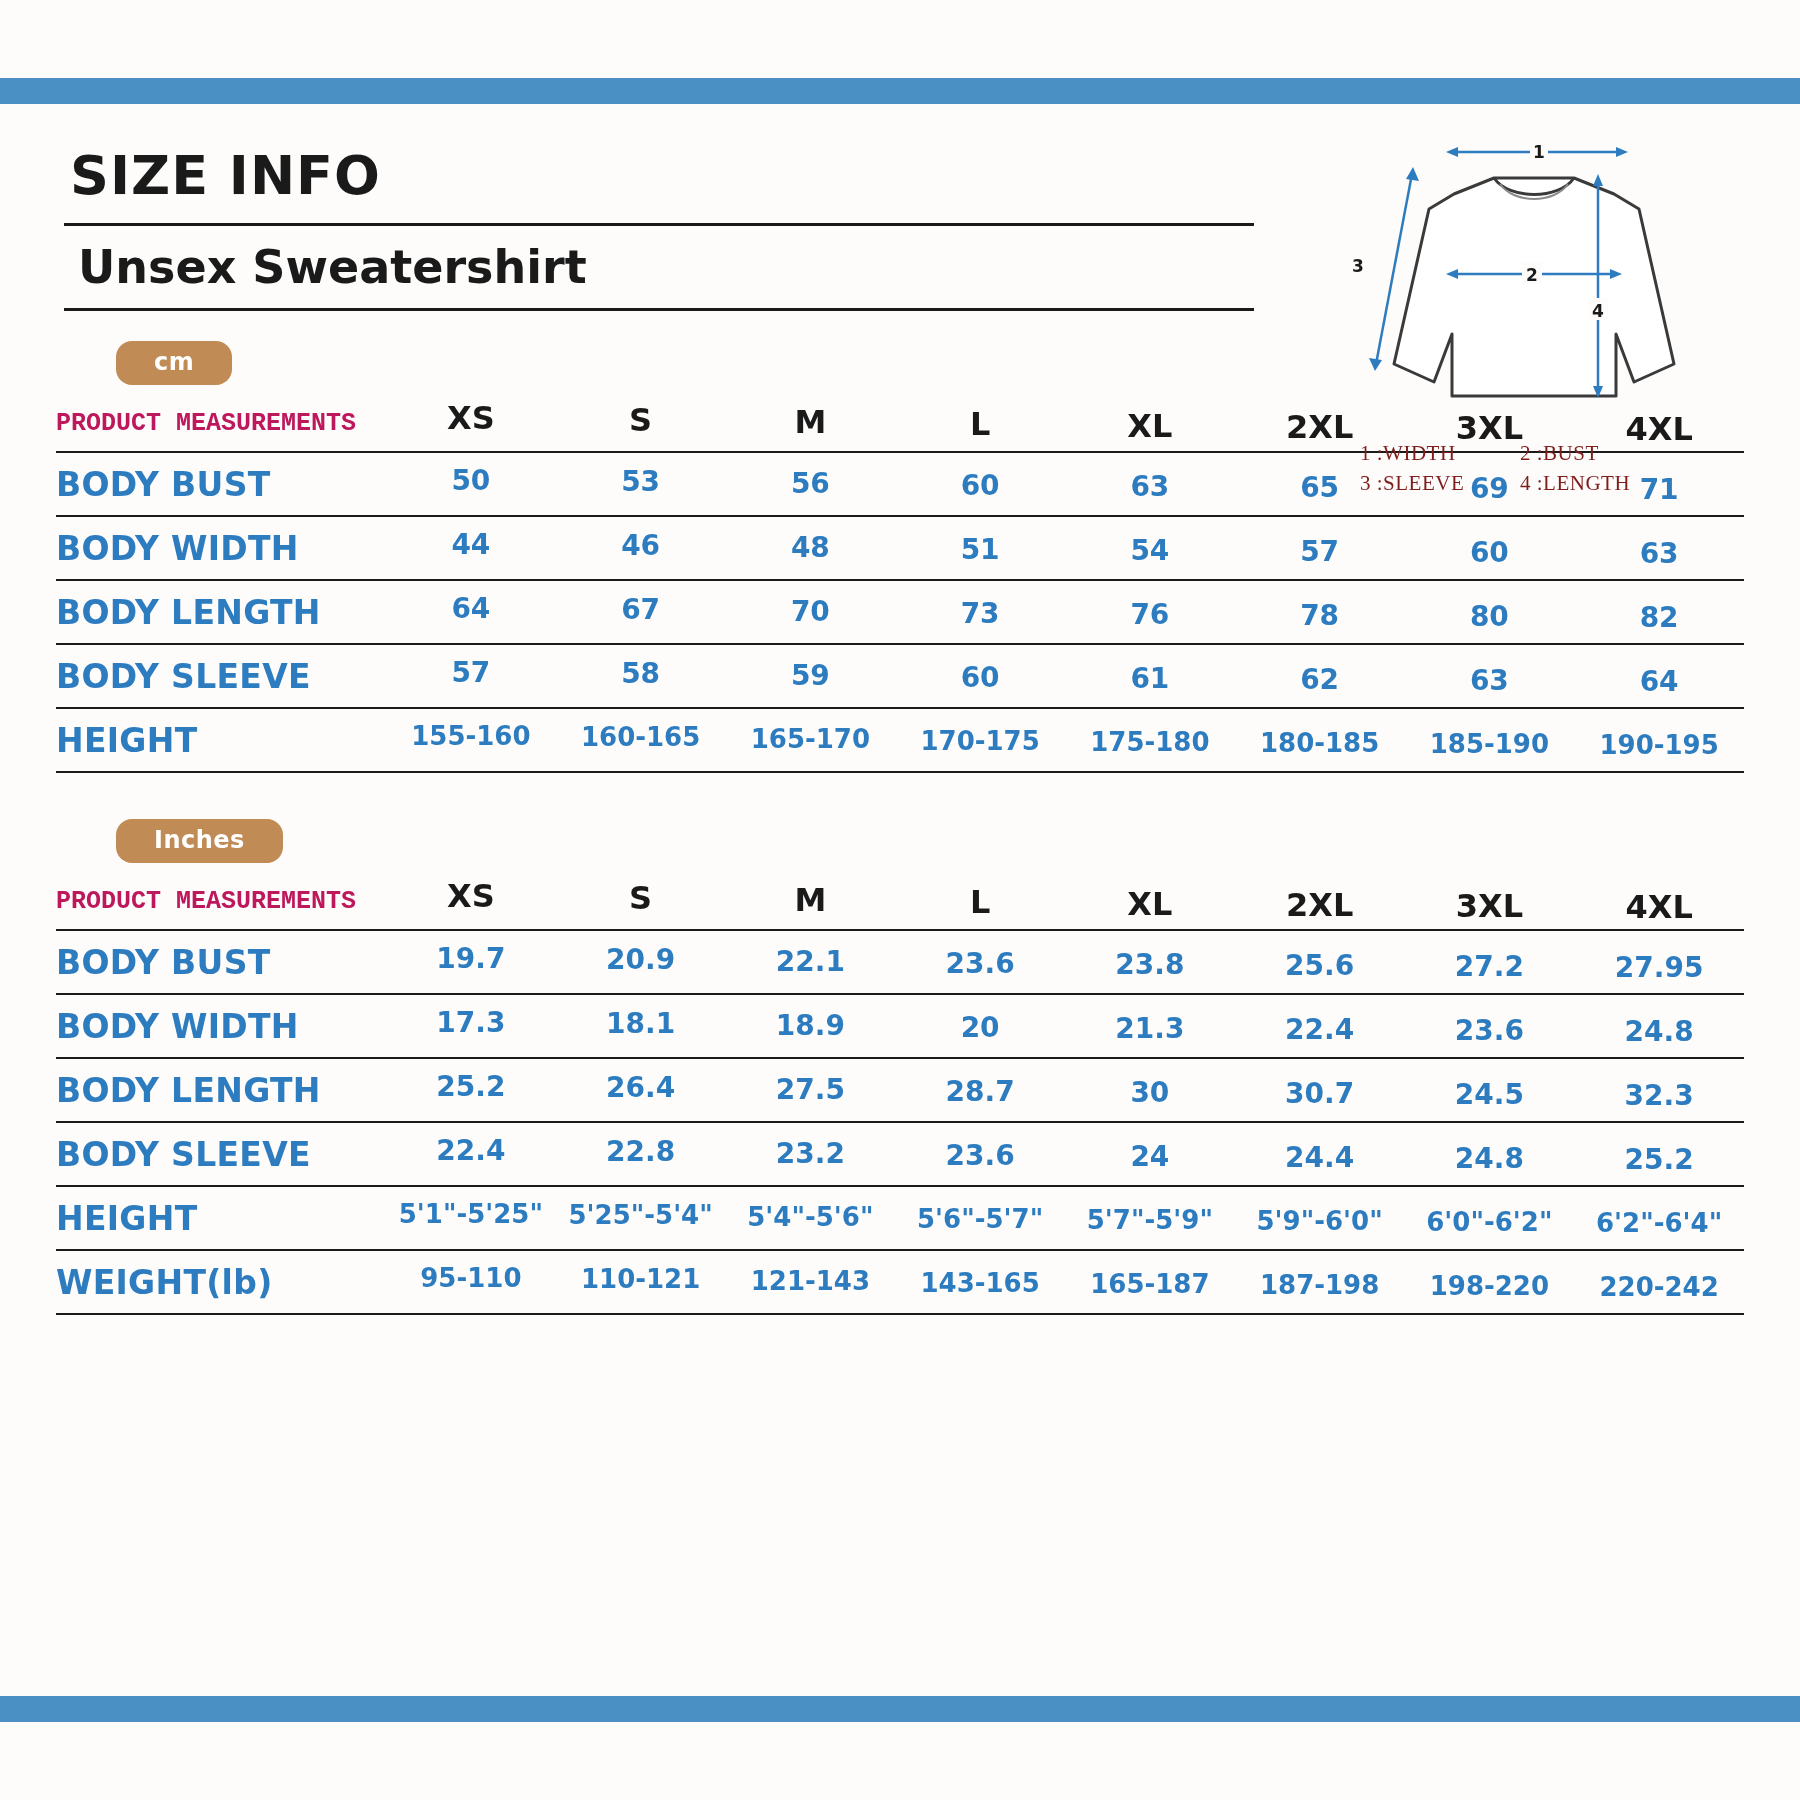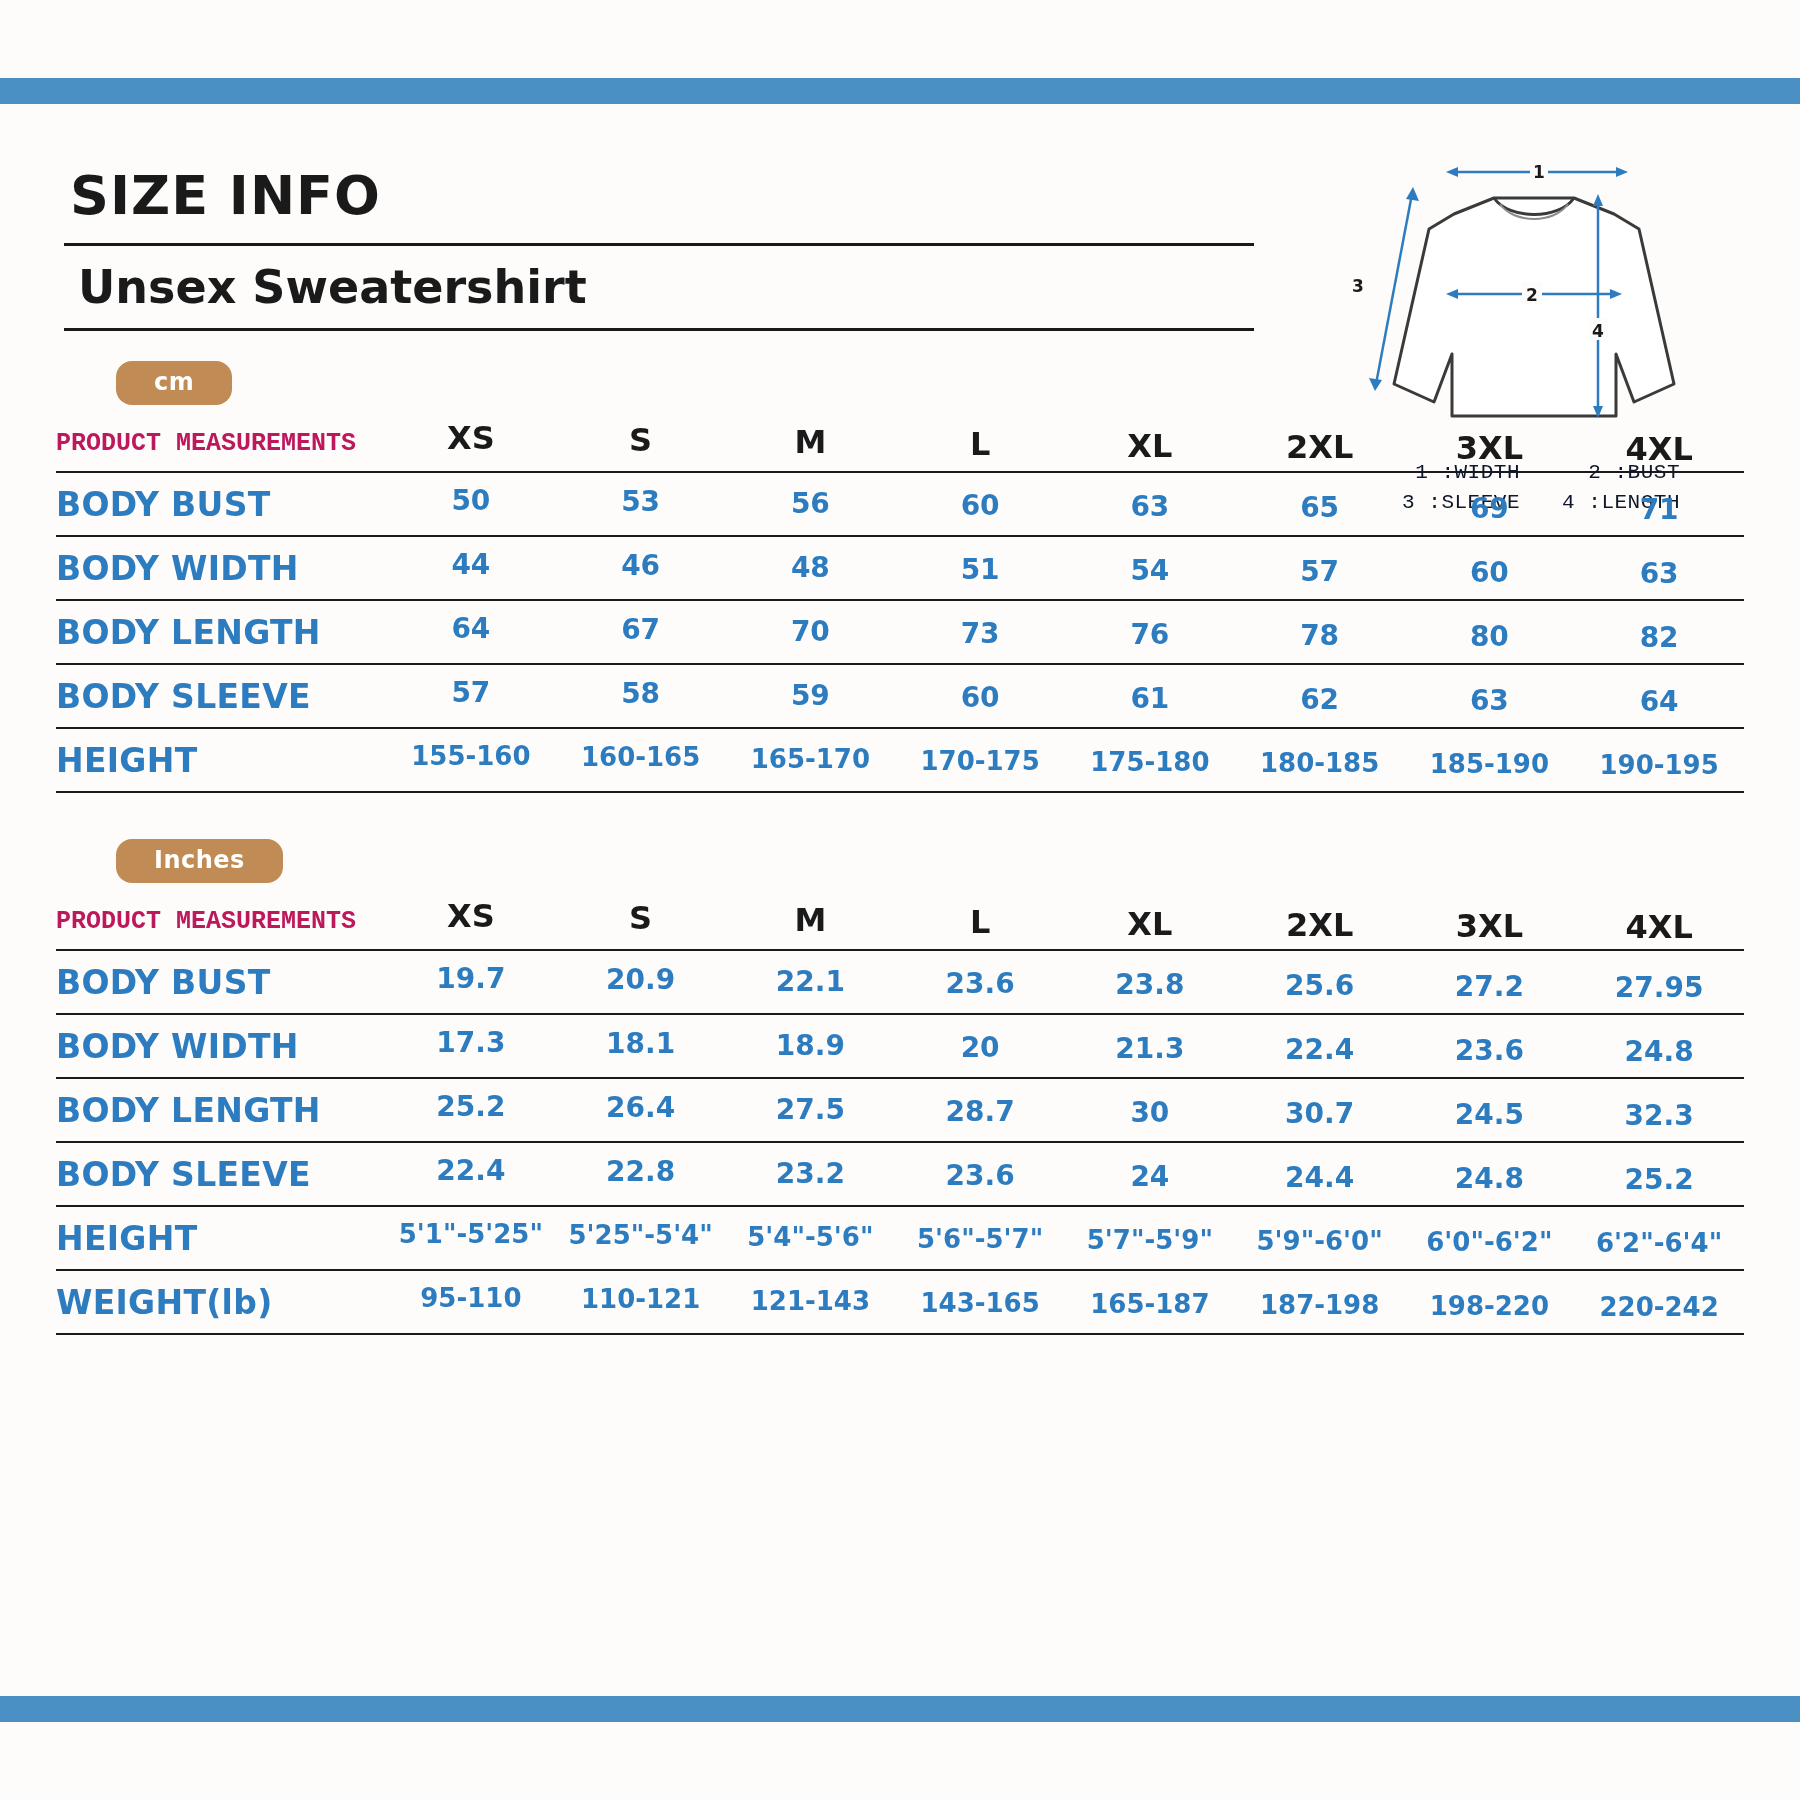--- a/index.html
+++ b/index.html
@@ -33,21 +33,21 @@
     bottom: 78px;
     height: 26px;
     background: #4a90c4;
   }
   .content {
     position: absolute;
     left: 0;
     right: 0;
     top: 104px;
     bottom: 104px;
-    padding: 60px 56px 0 56px;
+    padding: 40px 56px 0 56px;
     box-sizing: border-box;
   }
 
   
   .header-wrap {
     position: relative;
     width: 100%;
   }
   .title-block {
     width: 1200px;
@@ -80,26 +80,25 @@
     right: 10px;
     top: -10px;
     width: 400px;
   }
   .diagram svg {
     display: block;
   }
   .legend {
     margin-top: 4px;
     margin-left: 26px;
-    font-family: Liberation Mono, monospace;
+    font-family: Liberation Serif, serif;
     font-size: 21px;
-    color: #0f172a;
+    color: #7f1d1d;
     letter-spacing: .5px;
     line-height: 1.45;
-    text-align: right;
   }
   .legend-row {
     display: flex;
   }
   .legend-col {
     width: 160px;
   }
 
   
   .pill {

